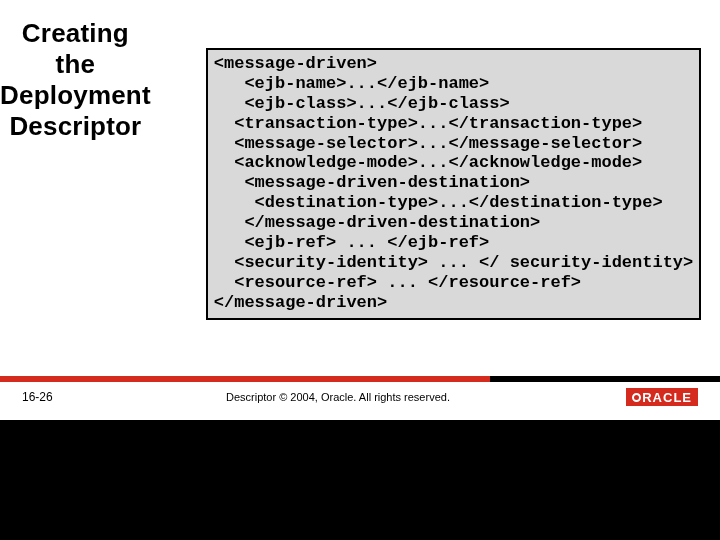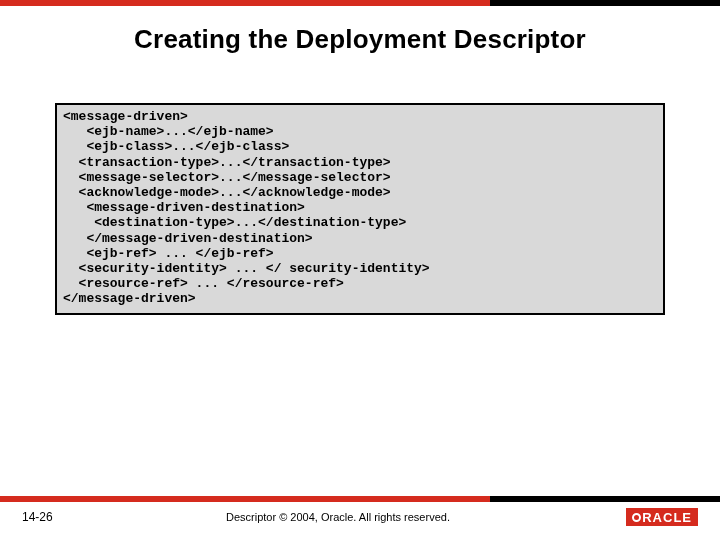--- a/index.html
+++ b/index.html
@@ -1,42 +1,42 @@
 <!DOCTYPE html>
 <html><head>
 <meta charset="utf-8">
 <style>
   * { box-sizing: border-box; margin: 0; padding: 0; }
   html, body { width: 720px; height: 540px; font-family: Arial, Helvetica, sans-serif; background: #000; }
   .slide {
-    width: 720px; height: 540px; background: #fff; position: relative;
-    display: flex; flex-direction: column;
+    width: 720px; height: 420px; background: #fff; position: relative;
+    display: flex; flex-direction: row;
   }
   .topbar {
     width: 100%; height: 6px;
     background: linear-gradient(to right, #d52b1e 0%, #d52b1e 68%, #000 68%, #000 100%);
   }
   .title {
     font-size: 26px; font-weight: bold; text-align: center;
     color: #000; margin-top: 18px; letter-spacing: 0.2px;
   }
   .content {
     flex: 1; padding: 0 55px; margin-top: 48px;
   }
   .subtitle {
     font-size: 19px; font-weight: bold; color: #000;
     margin-bottom: 6px;
   }
   .subtitle .mono { font-family: "Courier New", monospace; font-size: 20px; letter-spacing: -0.5px; }
   .codebox {
     border: 2px solid #000;
     background: #d9d9d9;
-    padding: 4px 18px 6px 6px;
+    padding: 4px 6px 6px 6px;
     font-family: "Courier New", monospace;
-    font-size: 13px; font-weight: bold; line-height: 1.17;
+    font-size: 17px; font-weight: bold; line-height: 1.17;
     white-space: pre; color: #000;
   }
   .footer {
     width: 100%; position: absolute; bottom: 0; left: 0;
   }
   .footerbar {
     width: 100%; height: 6px;
     background: linear-gradient(to right, #d52b1e 0%, #d52b1e 68%, #000 68%, #000 100%);
   }
   .footrow {
@@ -78,21 +78,21 @@
    &lt;/message-driven-destination&gt;
    &lt;ejb-ref&gt; ... &lt;/ejb-ref&gt;
   &lt;security-identity&gt; ... &lt;/ security-identity&gt;
   &lt;resource-ref&gt; ... &lt;/resource-ref&gt;
 &lt;/message-driven&gt;</div>
   </div>
 
   <div class="footer">
     <div class="footerbar"></div>
     <div class="footrow">
-      <div class="slidenum">14-26</div>
+      <div class="slidenum">16-26</div>
       <div class="copyright">Descriptor © 2004, Oracle.  All rights reserved.</div>
       <div class="logo">
         <div class="logo-box">
           <span class="logo-o"></span>
             <span>RACLE</span>
         </div>
       </div>
     </div>
   </div>
 </div>

